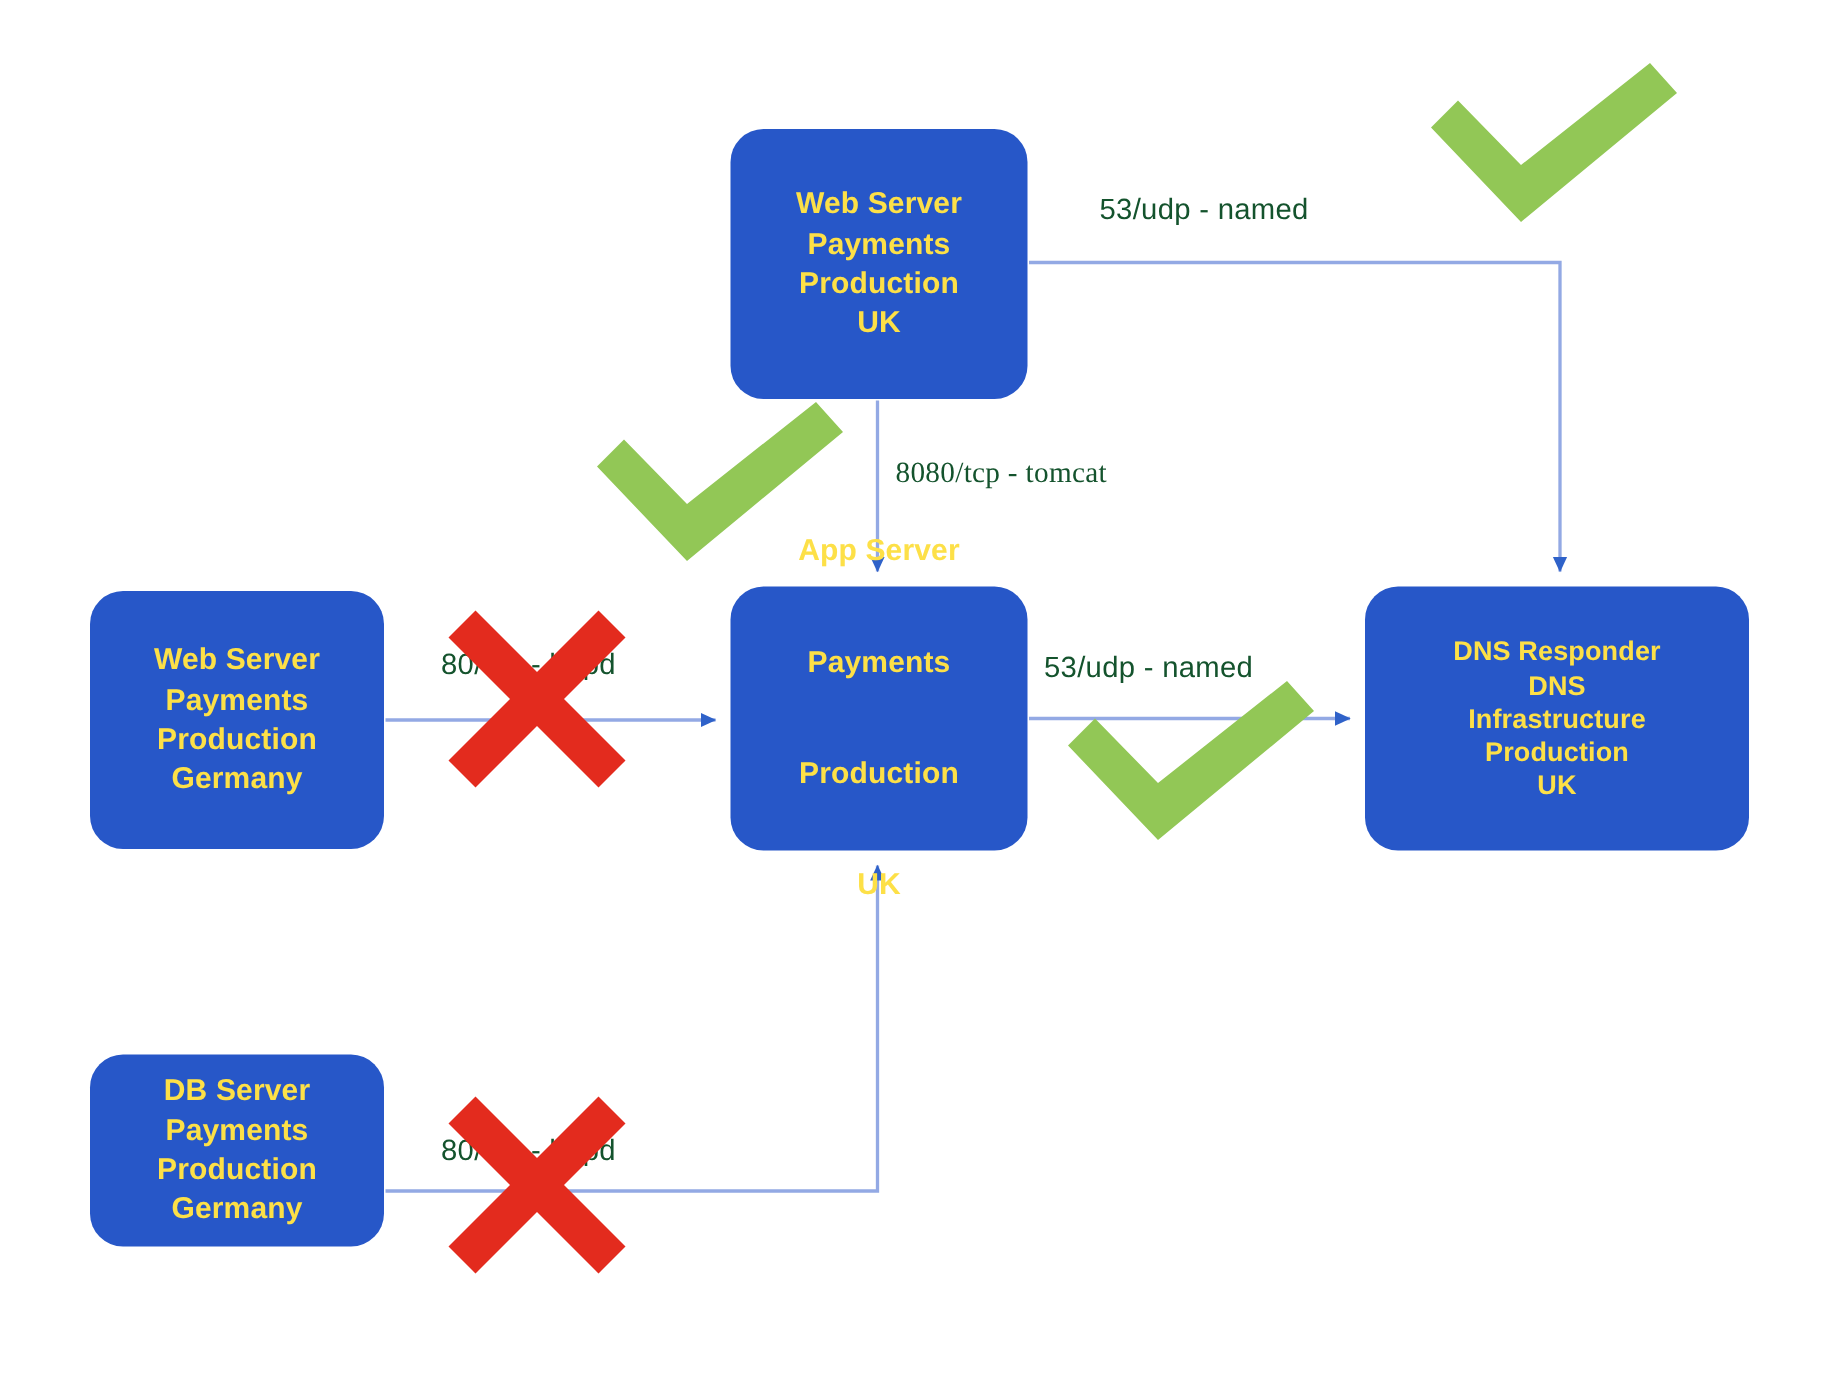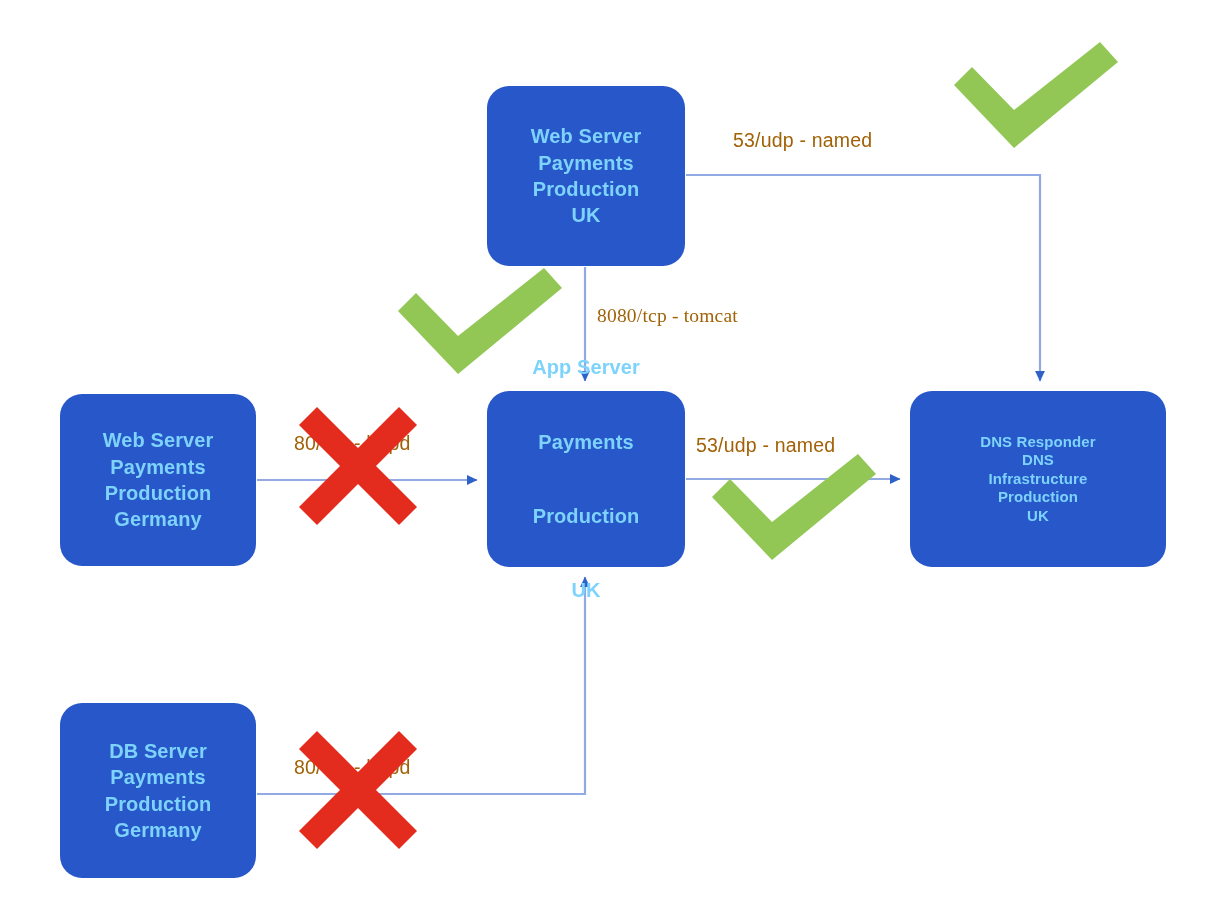--- a/index.html
+++ b/index.html
@@ -23,40 +23,40 @@
     left: 0;
     top: 0;
     width: 1218px;
     height: 918px;
   }
   .node {
     position: absolute;
     box-sizing: border-box;
     background: #2757C8;
     border-radius: 22px;
-    color: #7dd3fc;
+    color: #fde047;
     display: flex;
     flex-direction: column;
     align-items: center;
     justify-content: center;
     text-align: center;
     font-weight: bold;
     font-size: 20px;
     line-height: 1.32;
     letter-spacing: 0.1px;
     z-index: 5;
   }
   .node .line {
     display: block;
     white-space: nowrap;
   }
   .edge-label {
     position: absolute;
     font-size: 19.5px;
-    color: #a16207;
+    color: #14532d;
     font-weight: 400;
     white-space: nowrap;
     letter-spacing: 0.2px;
     z-index: 6;
   }
   .marker {
     position: absolute;
     z-index: 8;
     pointer-events: none;
   }
@@ -105,29 +105,29 @@
     <span class="line">Germany</span>
   </div>
 
   <div class="node" style="left:487px; top:391px; width:198px; height:176px;gap:48px;">
     <span class="line">App Server</span>
     <span class="line">Payments</span>
     <span class="line">Production</span>
     <span class="line">UK</span>
   </div>
 
-  <div class="node" style="left:910px; top:391px; width:256px; height:176px; font-size:15px; line-height:1.24;">
+  <div class="node" style="left:910px; top:391px; width:256px; height:176px; font-size:18px; line-height:1.24;">
     <span class="line">DNS Responder</span>
     <span class="line">DNS</span>
     <span class="line">Infrastructure</span>
     <span class="line">Production</span>
     <span class="line">UK</span>
   </div>
 
-  <div class="node" style="left:60px; top:703px; width:196px; height:175px;">
+  <div class="node" style="left:60px; top:703px; width:196px; height:128px;">
     <span class="line">DB Server</span>
     <span class="line">Payments</span>
     <span class="line">Production</span>
     <span class="line">Germany</span>
   </div>
 
   <div class="edge-label" style="left:733px; top:129px;">53/udp - named</div>
 
   <div class="edge-label" style="left:597px; top:305px;font-family:Liberation Serif, serif;">8080/tcp  -  tomcat</div>
 

